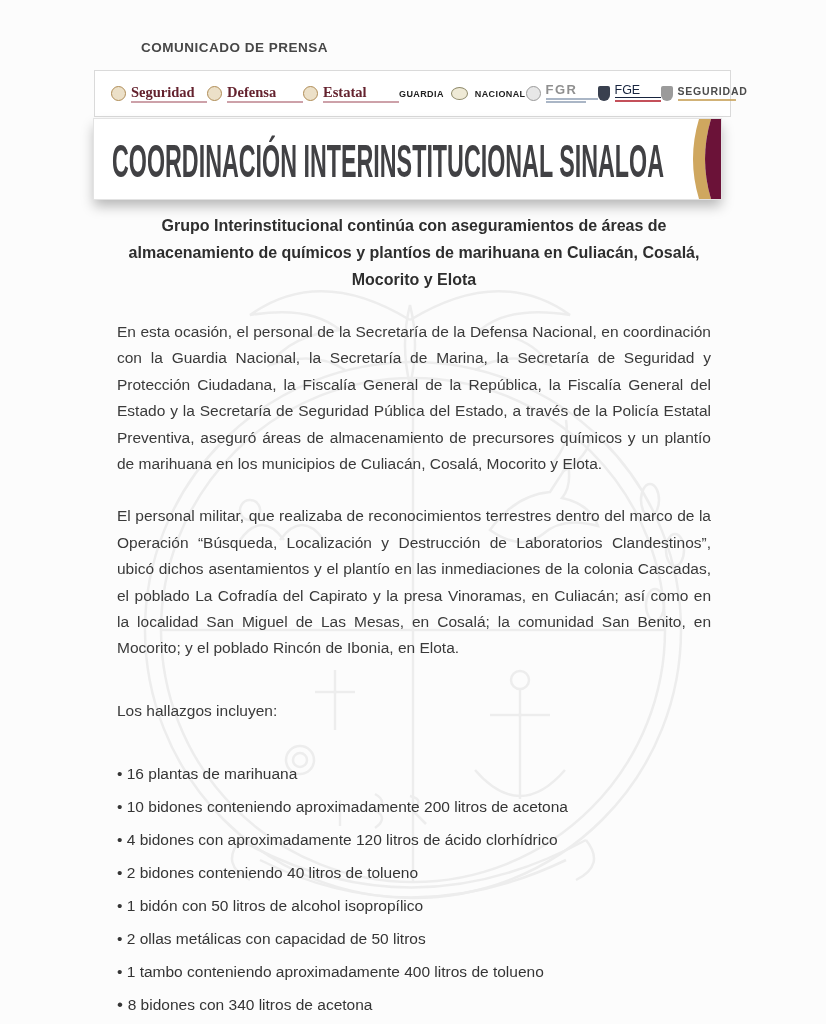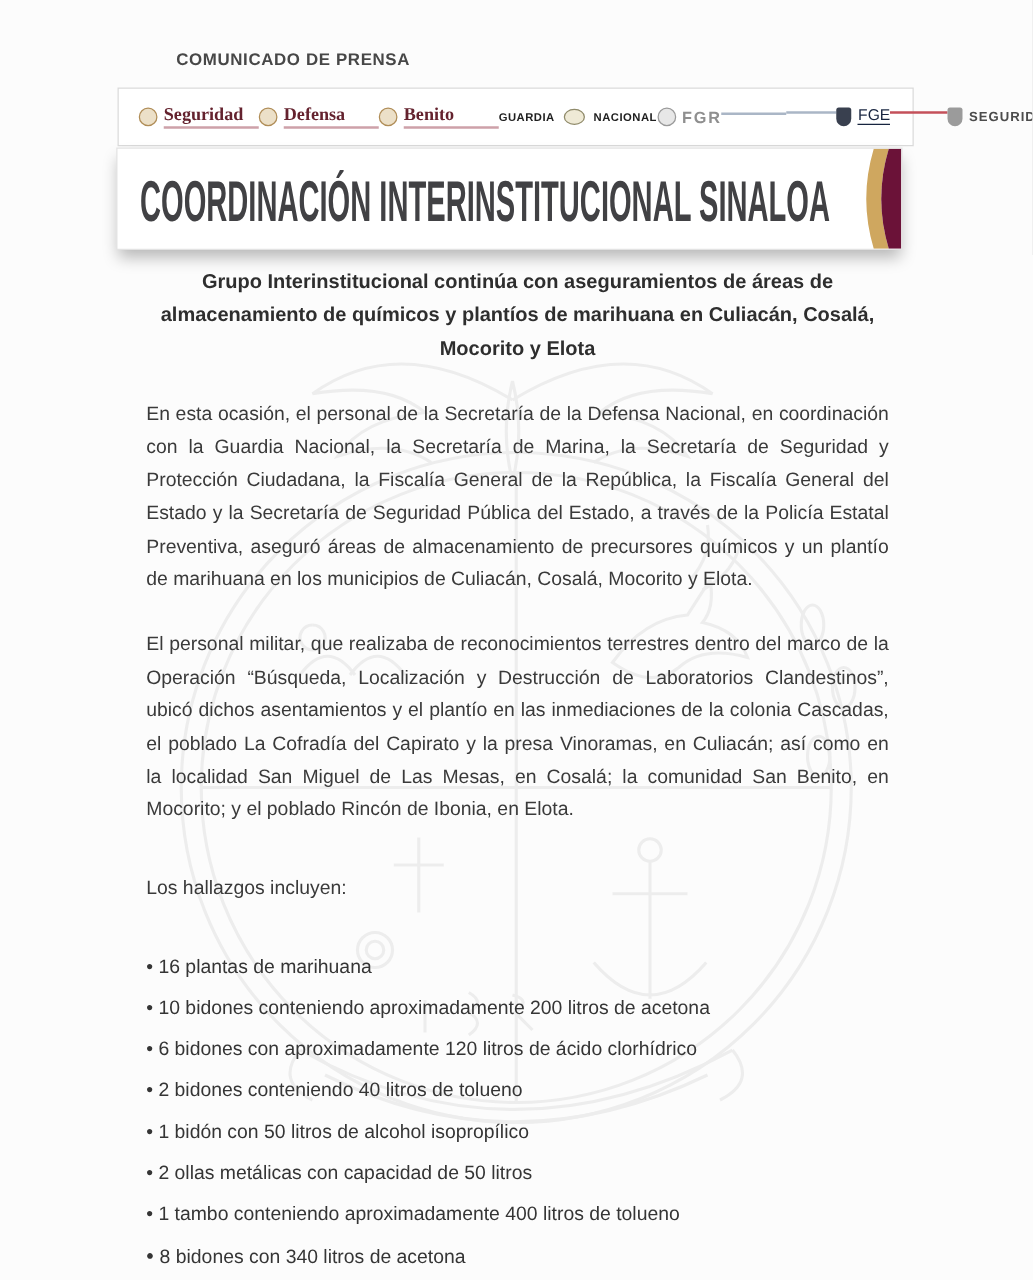--- a/index.html
+++ b/index.html
@@ -34,21 +34,21 @@
   .gob-word {
     font-family:"Liberation Serif", serif; font-weight:700;
     font-size:14.5px; color:#64222e; line-height:14px;
   }
   .gob-sub { width:76px; height:2px; background:#c08a93; margin-top:2px; opacity:.8; }
   .gn-word { font-size:9px; font-weight:800; letter-spacing:.4px; color:#202020; }
   .gn-oval {
     width:17px; height:13px; border-radius:50%;
     border:1.5px solid #8f8a6a; background:#efead6; box-sizing:border-box; margin:0 2px;
   }
-  .fgr-col { display:flex; flex-direction:row; }
+  .fgr-col { display:flex; flex-direction:column; }
   .fgr-word { font-size:13px; font-weight:700; letter-spacing:1.5px; color:#8f8f8f; line-height:12px; }
   .fgr-sub { width:52px; height:2px; background:#aab6c6; margin-top:2px; }
   .fgr-sub.second { width:40px; margin-top:1.5px; }
   .shield {
     width:12px; height:15px; background:#39404f;
     border-radius:2px 2px 6px 6px; flex:0 0 auto;
   }
   .shield.gray { background:#9b9b9b; }
   .fge-word { font-size:12.5px; font-weight:400; color:#17243f; line-height:11px; border-bottom:1.5px solid #17243f; padding-bottom:1px;}
   .fge-sub { width:46px; height:2px; background:#c4505a; margin-top:2px; }
@@ -132,21 +132,21 @@
     <div class="logo">
       <span class="seal"></span>
       <span class="gob-col">
         <span class="gob-word">Defensa</span>
         <span class="gob-sub"></span>
       </span>
     </div>
     <div class="logo">
       <span class="seal"></span>
       <span class="gob-col">
-        <span class="gob-word">Benito</span>
+        <span class="gob-word">Estatal</span>
         <span class="gob-sub"></span>
       </span>
     </div>
     <div class="logo">
       <span class="gn-word">GUARDIA</span>
       <span class="gn-oval"></span>
       <span class="gn-word">NACIONAL</span>
     </div>
     <div class="logo">
       <span class="seal gray"></span>
@@ -183,21 +183,21 @@
   </div>
 
   <div class="content">
     <p class="doc-title">Grupo Interinstitucional continúa con aseguramientos de áreas de almacenamiento de químicos y plantíos de marihuana en Culiacán, Cosalá, Mocorito y Elota</p>
     <p class="para">En esta ocasión, el personal de la Secretaría de la Defensa Nacional, en coordinación con la Guardia Nacional, la Secretaría de Marina, la Secretaría de Seguridad y Protección Ciudadana, la Fiscalía General de la República, la Fiscalía General del Estado y la Secretaría de Seguridad Pública del Estado, a través de la Policía Estatal Preventiva, aseguró áreas de almacenamiento de precursores químicos y un plantío de marihuana en los municipios de Culiacán, Cosalá, Mocorito y Elota.</p>
     <p class="para">El personal militar, que realizaba de reconocimientos terrestres dentro del marco de la Operación “Búsqueda, Localización y Destrucción de Laboratorios Clandestinos”, ubicó dichos asentamientos y el plantío en las inmediaciones de la colonia Cascadas, el poblado La Cofradía del Capirato y la presa Vinoramas, en Culiacán; así como en la localidad San Miguel de Las Mesas, en Cosalá; la comunidad San Benito, en Mocorito; y el poblado Rincón de Ibonia, en Elota.</p>
     <p class="findings-label">Los hallazgos incluyen:</p>
     <ul class="findings">
       <li>16 plantas de marihuana</li>
       <li>10 bidones conteniendo aproximadamente 200 litros de acetona</li>
-      <li>6 bidones con aproximadamente 120 litros de ácido clorhídrico</li>
+      <li>4 bidones con aproximadamente 120 litros de ácido clorhídrico</li>
       <li>2 bidones conteniendo 40 litros de tolueno</li>
       <li>1 bidón con 50 litros de alcohol isopropílico</li>
       <li>2 ollas metálicas con capacidad de 50 litros</li>
       <li>1 tambo conteniendo aproximadamente 400 litros de tolueno</li>
       <li>8 bidones con 340 litros de acetona</li>
     </ul>
   </div>
 
 </div>
 

